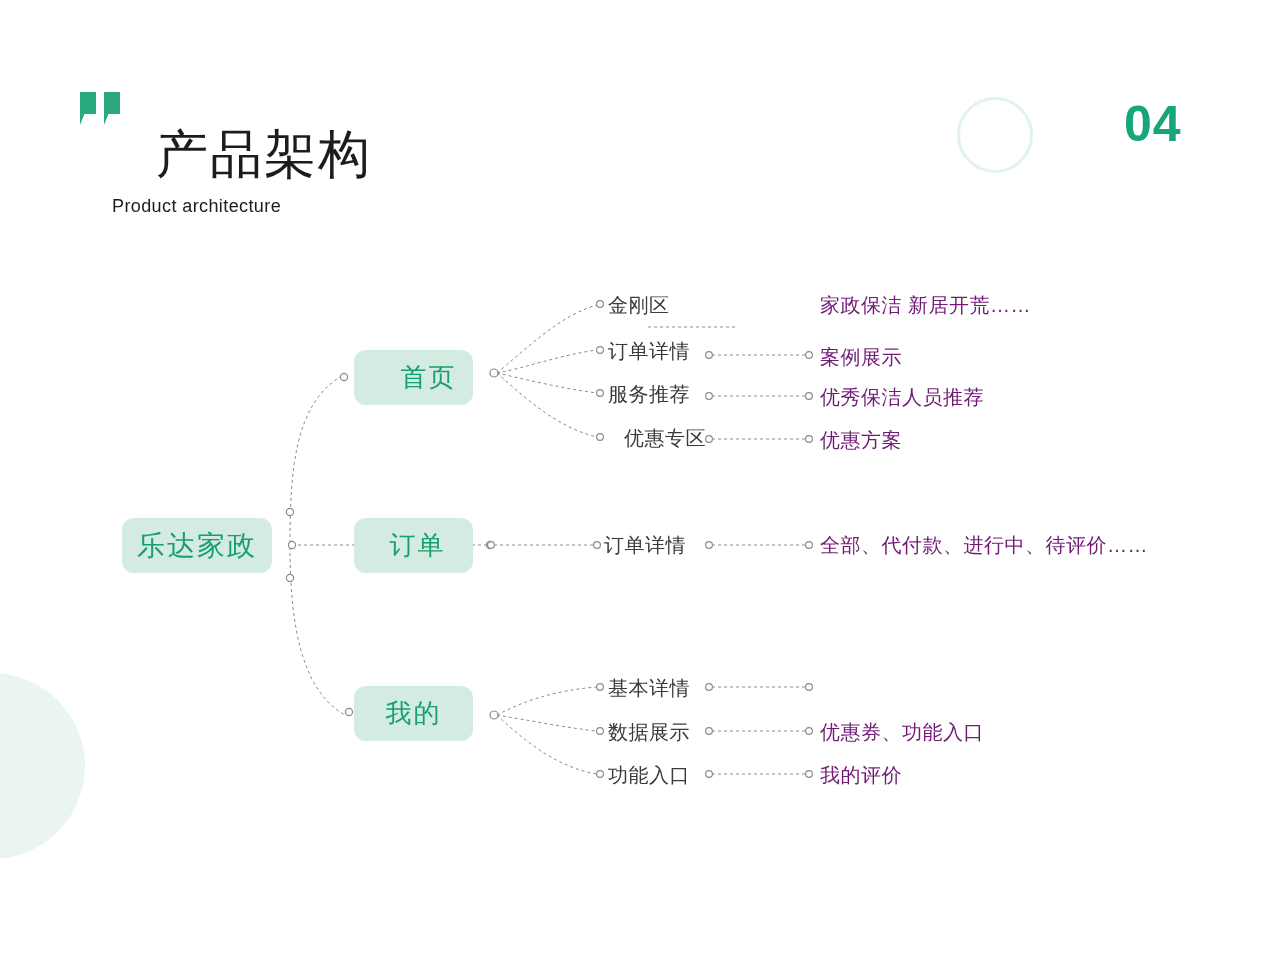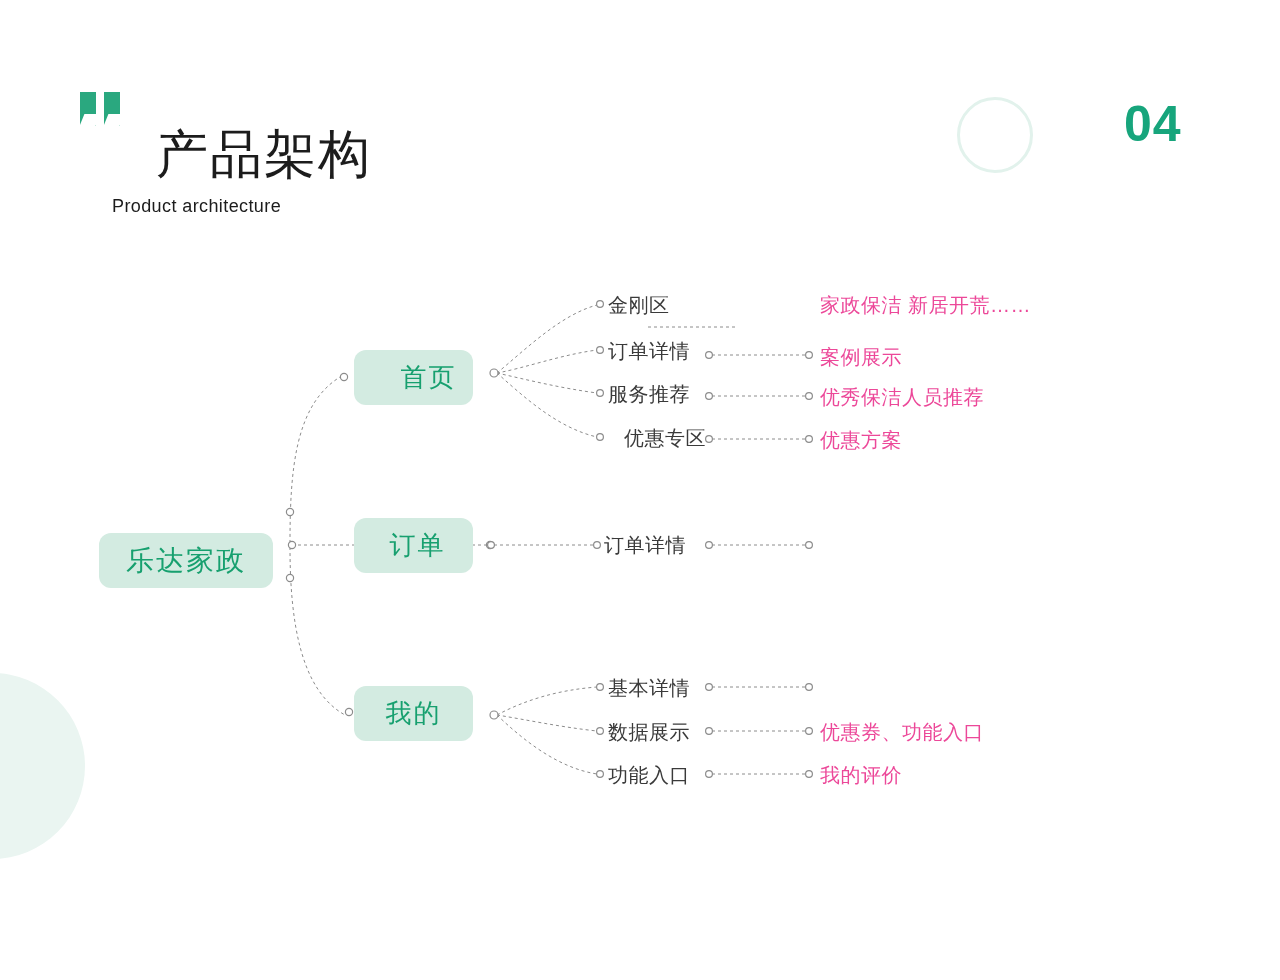--- a/index.html
+++ b/index.html
@@ -115,44 +115,43 @@
     border-radius: 12px;
     color: #17a06f;
     display: flex;
     align-items: center;
     justify-content: center;
     box-sizing: border-box;
     letter-spacing: 2px;
     white-space: nowrap;
   }
   .node-root {
-    left: 99px; top: 518px;
-    width: 174px; height: 55px;
+    left: 122px; top: 518px;
+    width: 150px; height: 55px;
     font-size: 28px;
-    margin-top: 15px;
   }
   .node-l1 {
     width: 119px; height: 55px;
     font-size: 26px;
     left: 354px;
   }
   .node-home   { top: 350px; padding-left: 30px; }
   .node-order  { top: 518px; padding-left: 8px; }
   .node-mine   { top: 686px; }
 
   .leaf-label {
     position: absolute;
     font-size: 20px;
     line-height: 26px;
     color: #3f3f3f;
     white-space: nowrap;
     letter-spacing: 0.5px;
   }
   .leaf-label.l2 { color: #3a3a3a; }
-  .leaf-label.l3 { color: #ec4899; }
+  .leaf-label.l3 { color: #701a75; }
 </style>
 </head>
 <body>
 
 <div id="slide">
 
   <div class="deco-circle-outline"></div>
   <div class="deco-circle-fill"></div>
 
   <div class="quote-mark">
@@ -251,20 +250,21 @@
   <div class="leaf-label l2" style="left:608px; top:338px;">订单详情</div>
   <div class="leaf-label l3" style="left:820px; top:344px;">案例展示</div>
 
   <div class="leaf-label l2" style="left:608px; top:381px;">服务推荐</div>
   <div class="leaf-label l3" style="left:820px; top:384px;">优秀保洁人员推荐</div>
 
   <div class="leaf-label l2" style="left:624px; top:425px;">优惠专区</div>
   <div class="leaf-label l3" style="left:820px; top:427px;">优惠方案</div>
 
   <div class="leaf-label l2" style="left:604px; top:532px;">订单详情</div>
+  <div class="leaf-label l3" style="left:820px; top:532px;">全部、代付款、进行中、待评价……</div>
 
   <div class="leaf-label l2" style="left:608px; top:675px;text-align:right;">基本详情</div>
 
   <div class="leaf-label l2" style="left:608px; top:719px;">数据展示</div>
   <div class="leaf-label l3" style="left:820px; top:719px;">优惠券、功能入口</div>
 
   <div class="leaf-label l2" style="left:608px; top:762px;">功能入口</div>
   <div class="leaf-label l3" style="left:820px; top:762px;">我的评价</div>
 
 </div>

